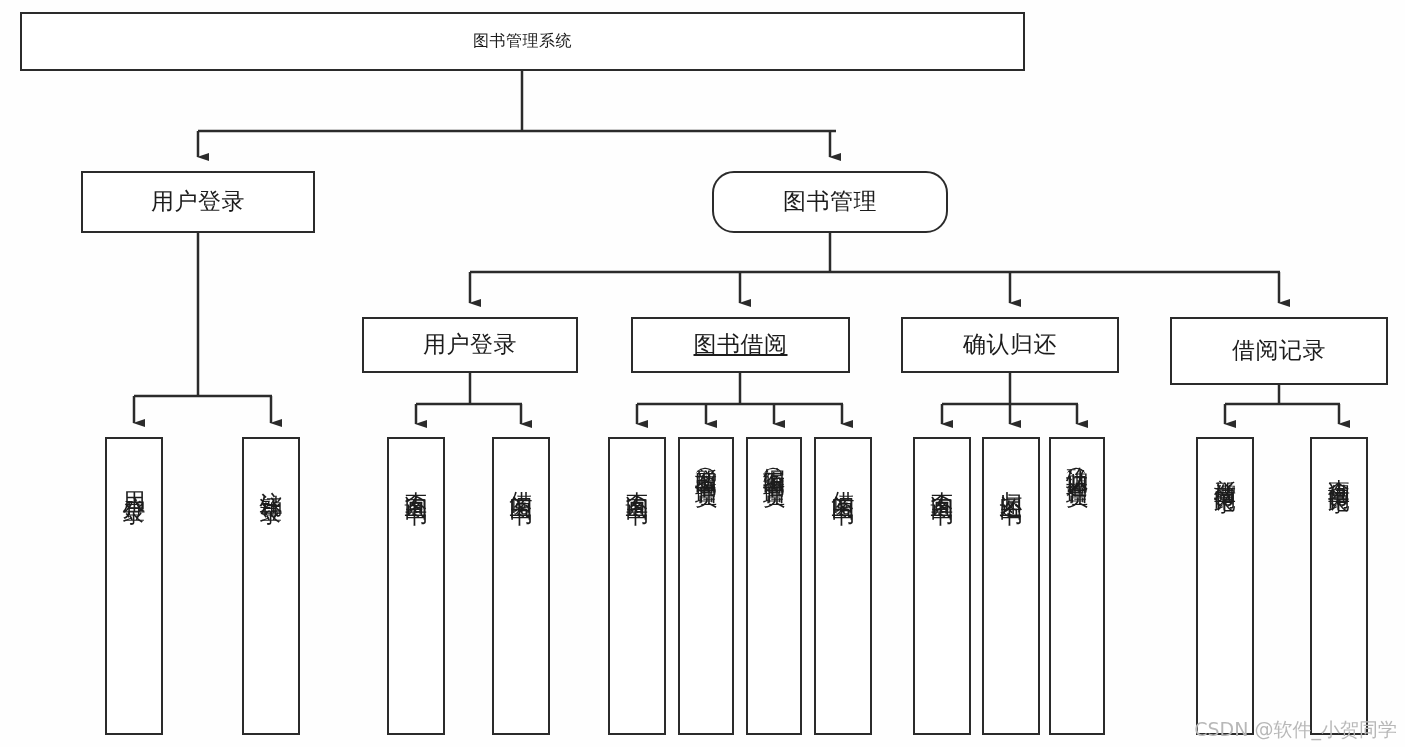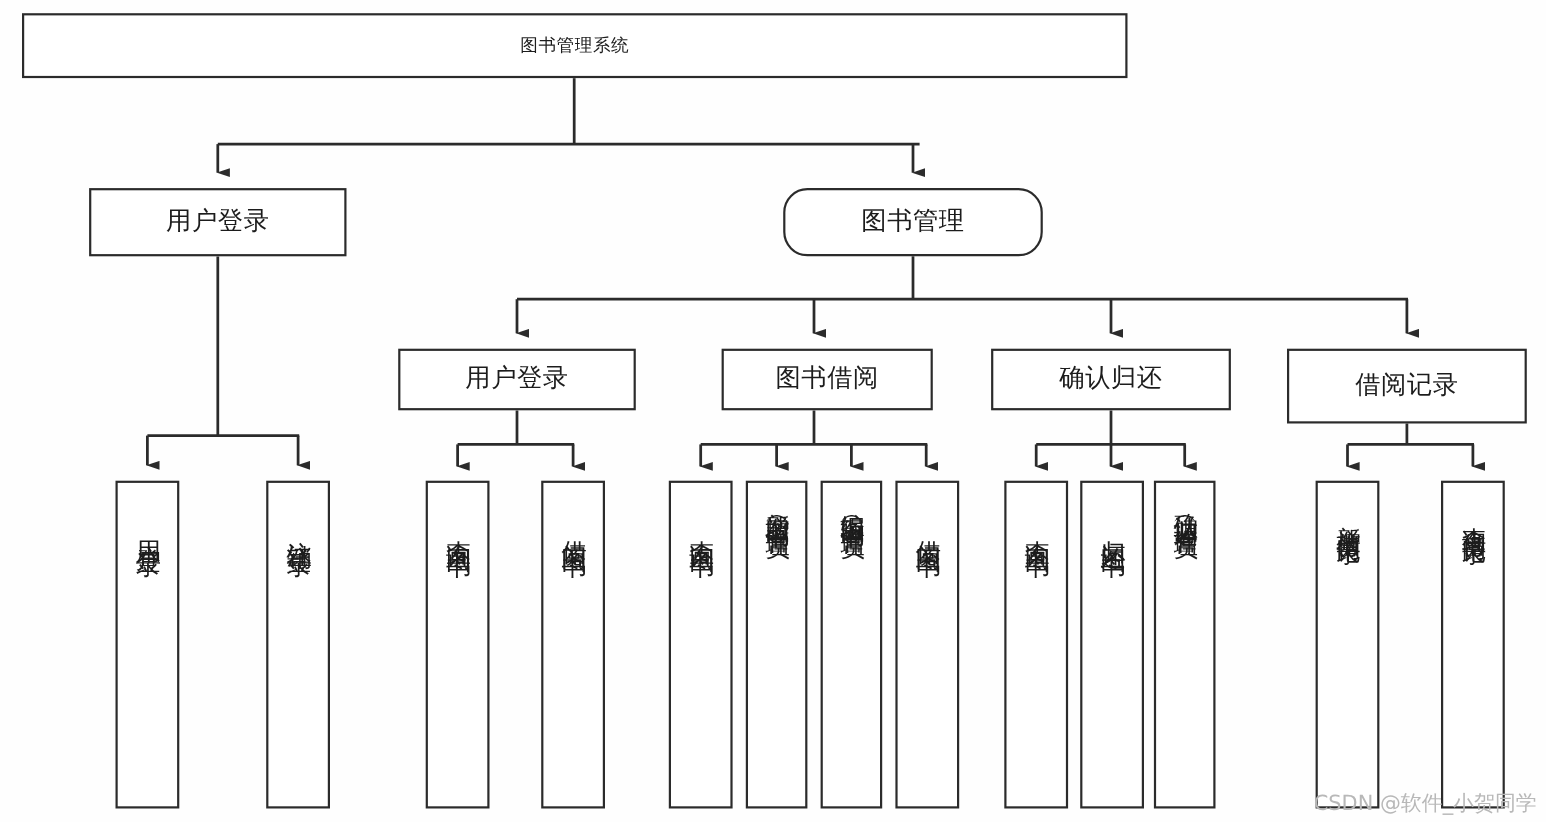--- a/index.html
+++ b/index.html
@@ -139,21 +139,21 @@
   <div class="node h" style="left:81px; top:171px; width:234px; height:62px;">
     <span class="lbl">用户登录</span>
   </div>
   <div class="node h" style="left:712px; top:171px; width:236px; height:62px;border-radius:22px;">
     <span class="lbl">图书管理</span>
   </div>
 
   <div class="node h" style="left:362px; top:317px; width:216px; height:56px;">
     <span class="lbl">用户登录</span>
   </div>
-  <div class="node h" style="left:656px; top:317px; width:192px; height:56px;">
+  <div class="node h" style="left:631px; top:317px; width:219px; height:56px;text-decoration:underline;">
     <span class="lbl">图书借阅</span>
   </div>
   <div class="node h" style="left:901px; top:317px; width:218px; height:56px;">
     <span class="lbl">确认归还</span>
   </div>
   <div class="node h" style="left:1170px; top:317px; width:218px; height:68px;">
     <span class="lbl">借阅记录</span>
   </div>
 
   <div class="node v" style="left:105px; top:437px; width:58px; height:298px;">

